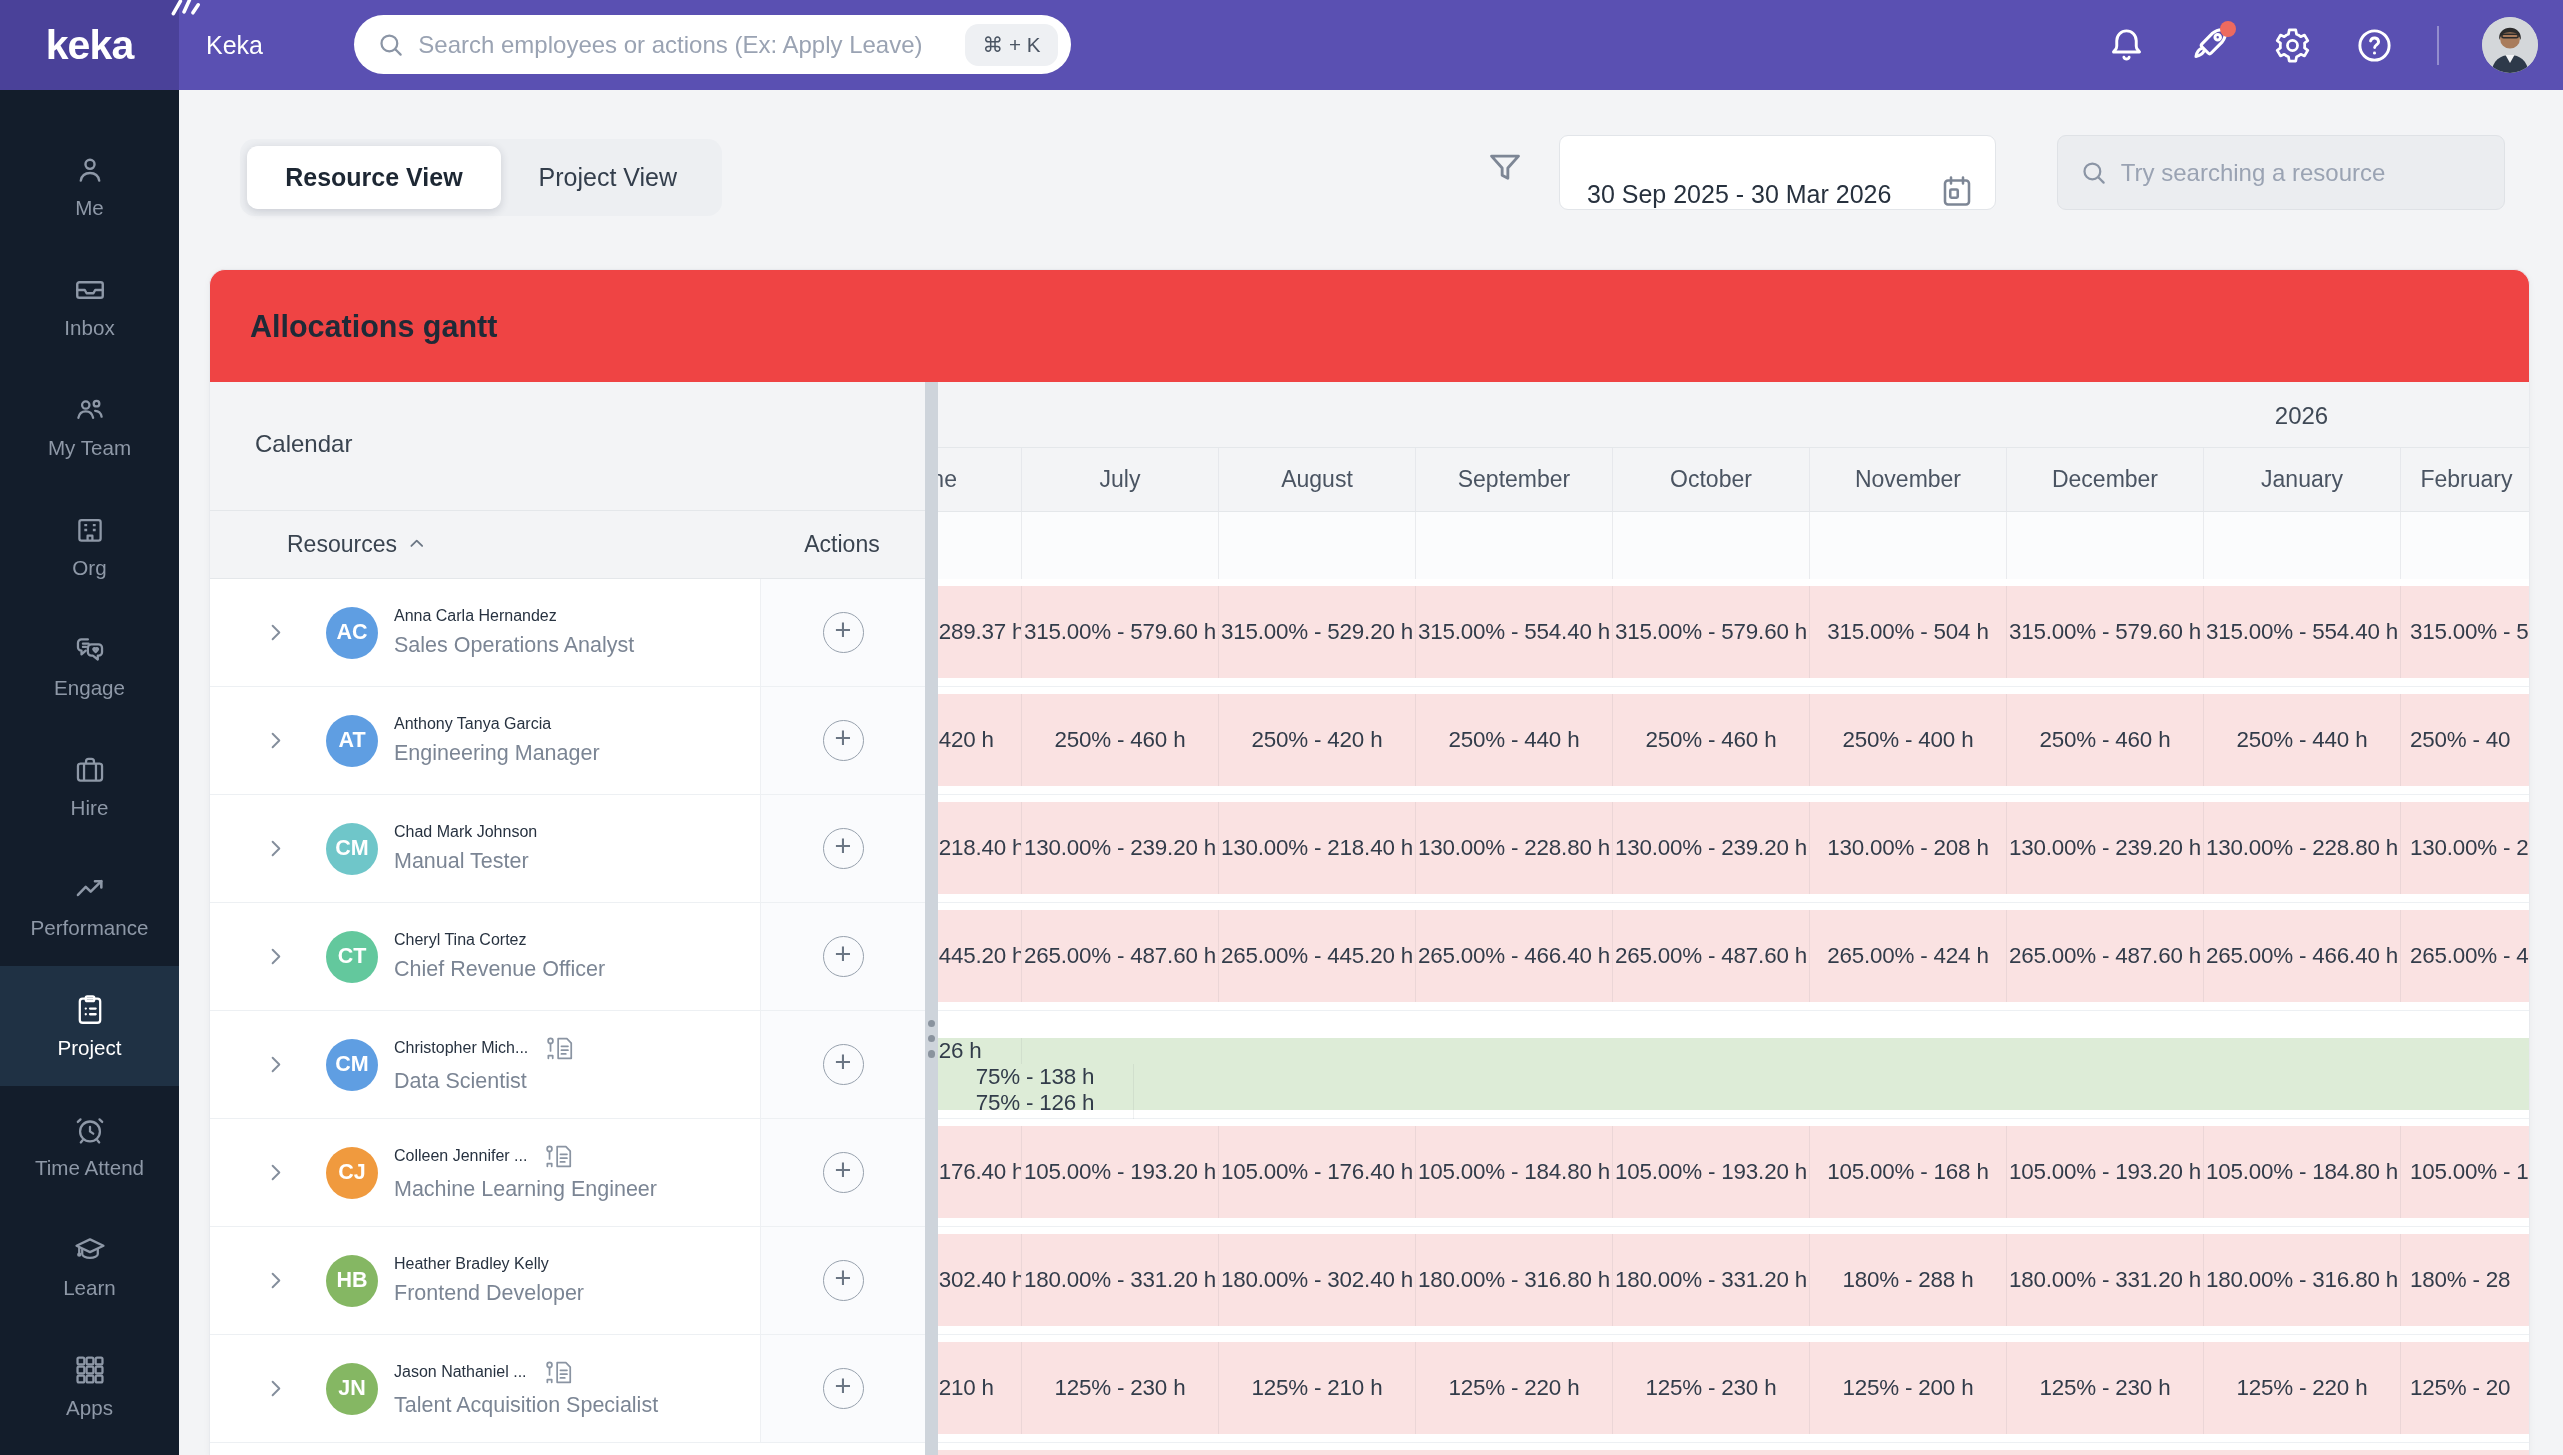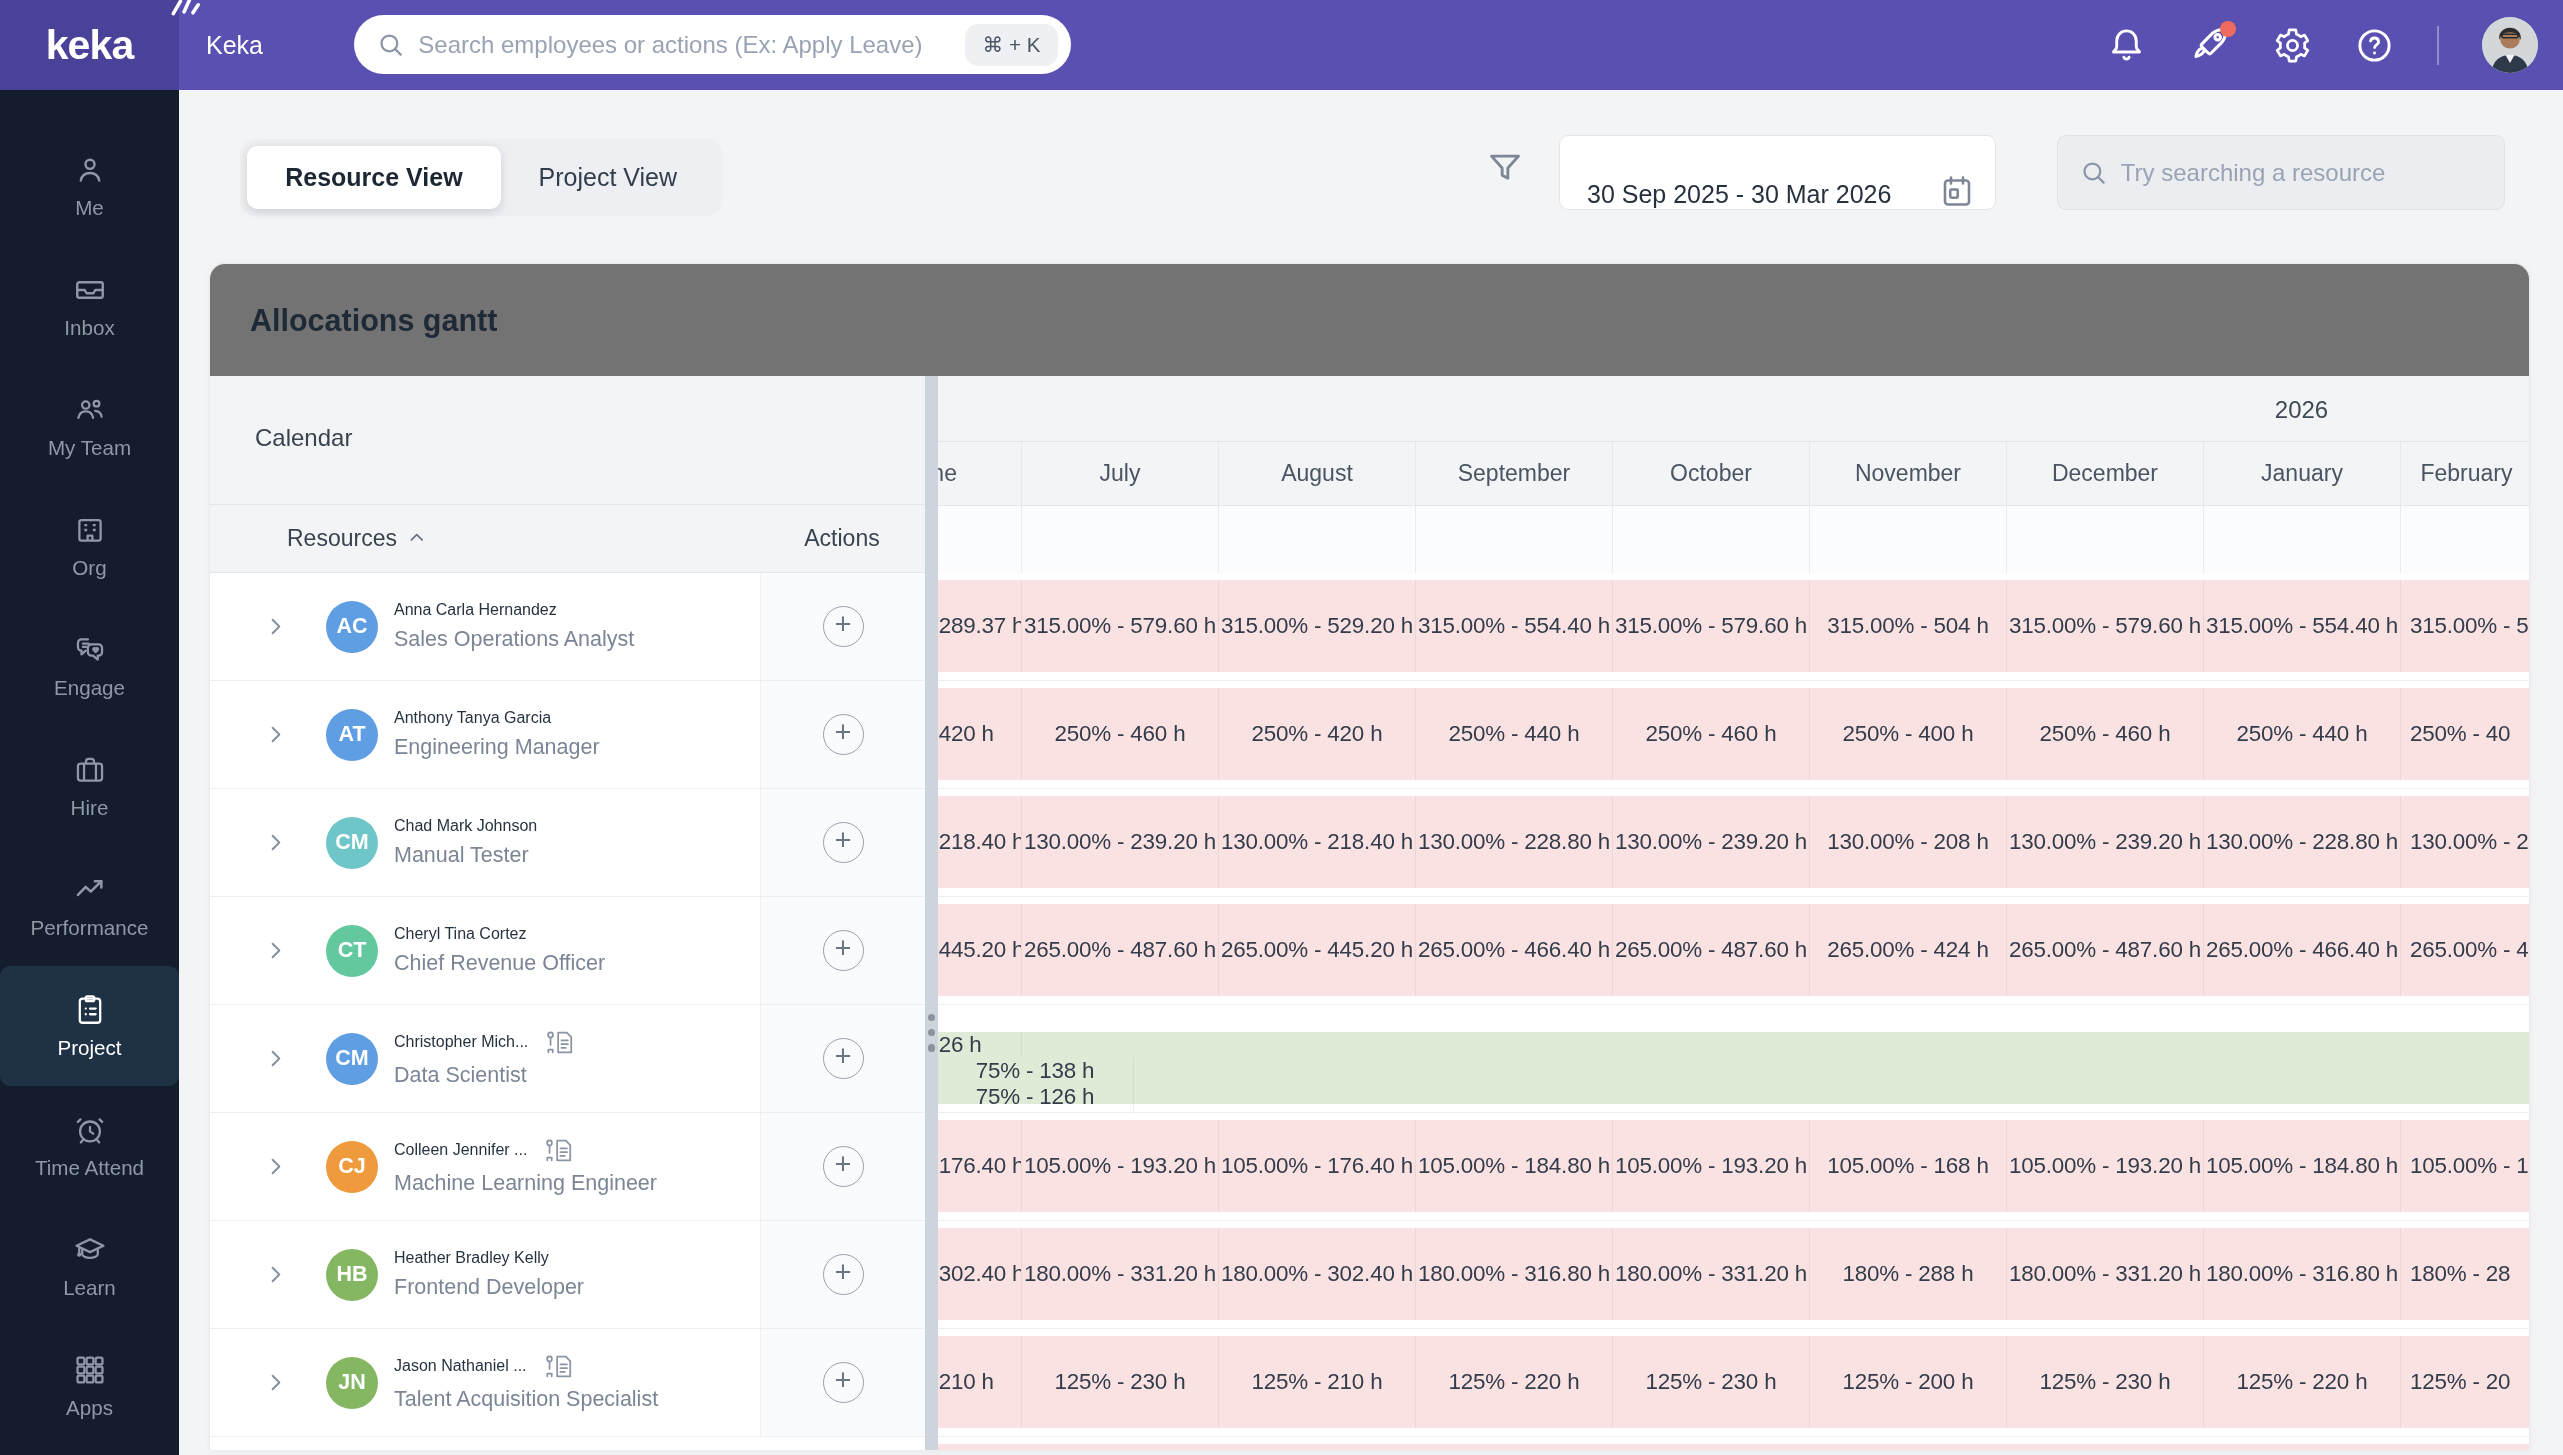--- a/index.html
+++ b/index.html
@@ -21,40 +21,40 @@
   .tb-right { position: absolute; right: 25px; top: 0; height: 90px; display: flex; align-items: center; gap: 43px; }
   .tb-icon { color: #ffffff; position: relative; cursor: pointer; }
   .notif-dot { position: absolute; top: -3.6px; right: -5.4px; width: 16px; height: 16px; border-radius: 50%; background: #ed6a5f; }
   .tb-divider { width: 1.8px; height: 39px; background: rgba(255,255,255,0.35); }
   .avatar-photo { width: 56px; height: 56px; border-radius: 50%; overflow: hidden; background: #cdd2d6; }
 
   
   .sidebar { position: absolute; left: 0; top: 90px; width: 179px; bottom: 0; background: #131d2b; padding-top: 36px; z-index: 20; }
   .side-item { height: 120px; display: flex; flex-direction: column; align-items: center; justify-content: center; gap: 9px; color: #8e98a7; cursor: pointer; }
   .side-item .s-label { font-size: 20.6px; }
-  .side-item.active { background: #1f3144; color: #ffffff; border-radius: 10px; }
+  .side-item.active { background: #1f3144; color: #ffffff; }
 
   
   .content { position: absolute; left: 179px; top: 90px; right: 0; bottom: 0; background: #f3f4f6; }
 
   .view-tabs { position: absolute; left: 61px; top: 49px; height: 77px; background: #edeff2; border-radius: 14.3px; padding: 7.2px; display: flex; align-items: center; }
   .vtab { height: 63px; padding: 0 38px; display: flex; align-items: center; font-size: 25px; color: #333e4c; border-radius: 10.8px; cursor: pointer; white-space: nowrap; }
   .vtab.active { background: #ffffff; box-shadow: 0 2.7px 9px rgba(30,40,60,0.16); font-weight: 600; color: #1d2733; }
 
   .filter-btn { position: absolute; left: 1307px; top: 59px; color: #7d8695; cursor: pointer; }
   .date-box { position: absolute; left: 1380px; top: 45px; width: 437px; height: 75px; background: #fff; border: 0.9px solid #e2e5e9; border-radius: 9px; display: flex; align-items: flex-end; padding: 0 20px 0 27px; }
   .date-box input { border: none; outline: none; flex: 1; font-size: 25px; color: #27313e; background: transparent; font-family: inherit; }
   .date-box .cal-ic { color: #7d8695; flex: 0 0 auto; }
   .res-search { position: absolute; left: 1878px; top: 45px; width: 448px; height: 75px; background: #ebedf0; border: 0.9px solid #dfe2e6; border-radius: 9px; display: flex; align-items: center; padding: 0 18px 0 21.5px; }
   .res-search .s-icon { color: #8b95a5; flex: 0 0 auto; }
   .res-search input { border: none; outline: none; background: transparent; flex: 1; font-size: 24px; margin-left: 14.3px; color: #444; font-family: inherit; }
   .res-search input::placeholder { color: #9aa3b3; }
 
   
-  .card { position: absolute; left: 30px; top: 173px; width: 2321px; height: 1187px; background: #737373; border: 0.9px solid #e8eaee; border-bottom: none; border-radius: 16px 16px 0 0; overflow: hidden; box-shadow: 0 1.8px 7.2px rgba(20,30,50,0.04); }
+  .card { position: absolute; left: 30px; top: 179px; width: 2321px; height: 1187px; background: #ef4444; border: 0.9px solid #e8eaee; border-bottom: none; border-radius: 16px 16px 0 0; overflow: hidden; box-shadow: 0 1.8px 7.2px rgba(20,30,50,0.04); }
   .card-header { height: 112px; display: flex; align-items: center; padding: 0 39px 0 24px; position: relative; }
   .gantt-title { font-size: 30.5px; font-weight: 600; color: #1f2a37; margin-left: 16px; }
   .head-right { position: absolute; right: 25px; top: 0; height: 112px; display: flex; align-items: center; gap: 30.5px; }
   .sched-cal { color: #7d8695; cursor: pointer; }
   .granularity { border: 4.5px solid #7264dd; border-radius: 12.6px; background: #f6f7f9; display: flex; align-items: center; padding: 4.5px; height: 82px; }
   .gran-opt { height: 63px; padding: 0 36px; display: flex; align-items: center; font-size: 25px; color: #2b3440; border-radius: 9px; cursor: pointer; white-space: nowrap; }
   .gran-opt.active { background: #fff; font-weight: 700; box-shadow: 0 2.7px 9px rgba(30,40,60,0.18); }
   .info-btn { color: #7d8695; cursor: pointer; }
 
   

